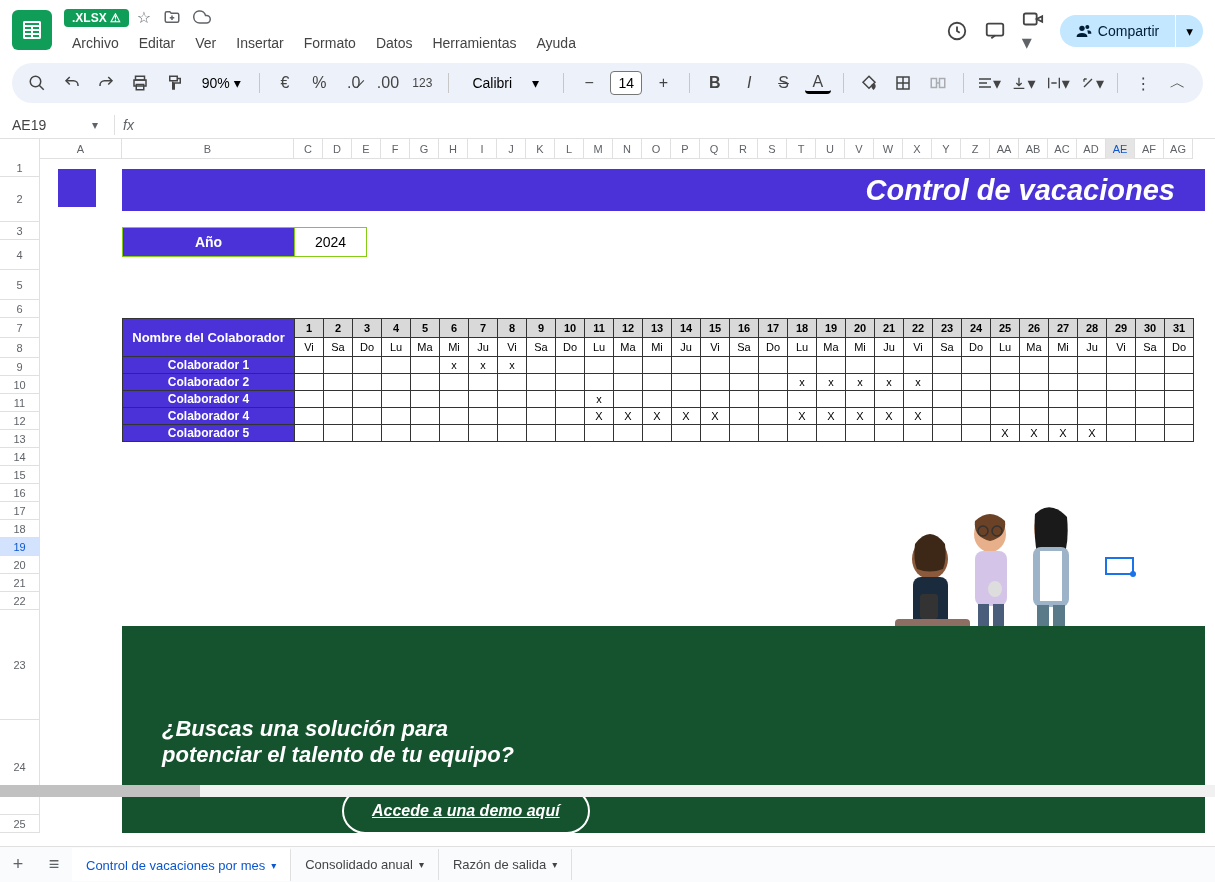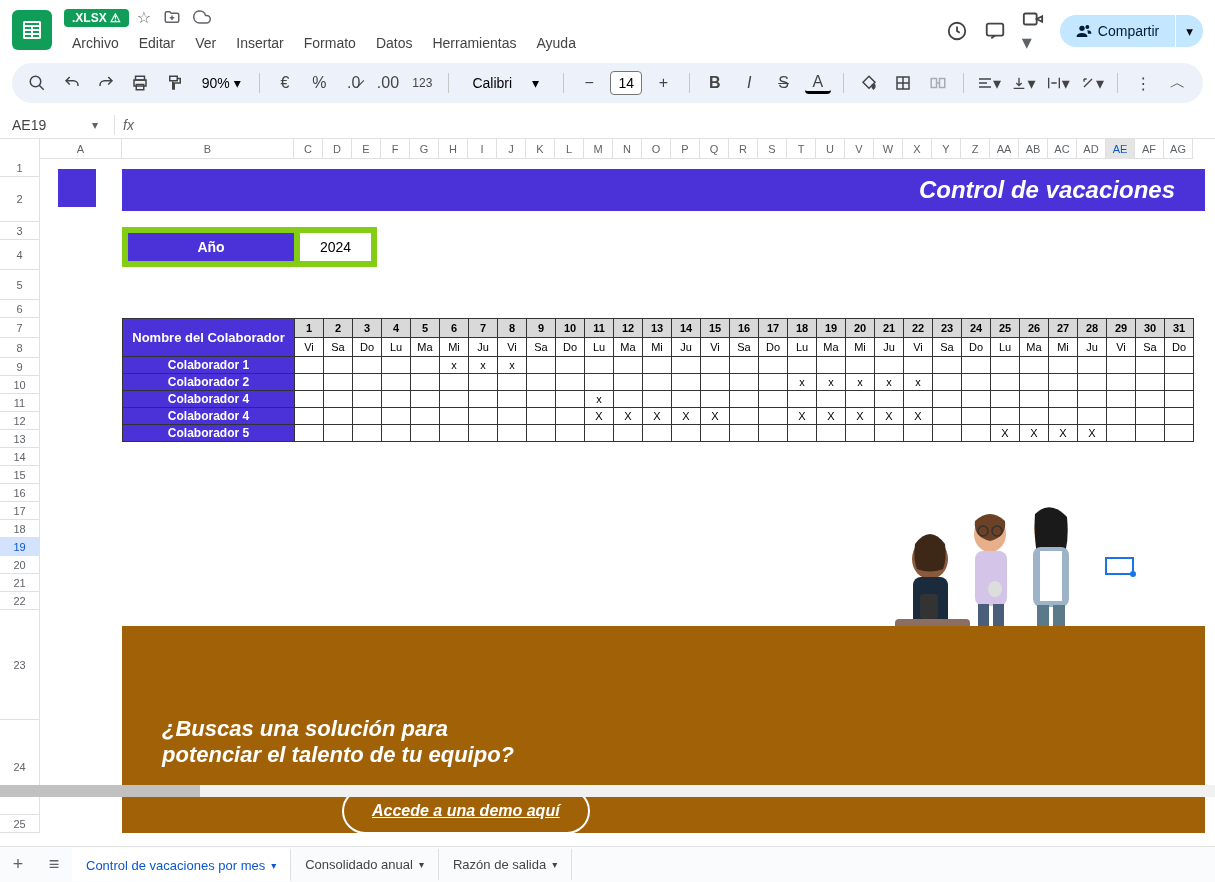--- a/index.html
+++ b/index.html
@@ -47,38 +47,38 @@
 .ch { height: 20px; border-right: 1px solid #e0e0e0; font-size: 11px; color: #5f6368; text-align: center; line-height: 20px; }
 .ch.sel { background: #e5e5e5; color: #0b57d0; }
 .row-headers { position: absolute; top: 20px; left: 0; width: 40px; }
 .rh { height: 18px; border-bottom: 1px solid #e0e0e0; border-right: 1px solid #e0e0e0; font-size: 11px; color: #5f6368; text-align: center; line-height: 18px; }
 .rh.sel { background: #d3e3fd; color: #0b57d0; }
 
 .cells { position: absolute; top: 20px; left: 40px; right:0; }
 
 
 .banner { position: absolute; left: 82px; top: 10px; right: 10px; height: 42px; background: #4a32d8; display: flex; align-items: center; justify-content: flex-end; padding-right: 30px; }
-.banner-title { color: white; font-size: 24px; font-weight: bold; font-style:italic;}
+.banner-title { color: white; font-size: 29px; font-weight: bold; font-style:italic;}
 .logo-h { position: absolute; left: 18px; top: 10px; width: 38px; height: 38px; background: #4a32d8; }
 .logo-h::before { content:''; position:absolute; width:12px; height:12px; background:#4a32d8; }
 
 .info-table { position: absolute; left: 82px; top: 68px; border-collapse: collapse; }
-.info-table td { border: 6px solid #84cc16; padding: 6px 20px; font-size: 14px; text-align: center; }
+.info-table td { border: 1px solid #84cc16; padding: 6px 20px; font-size: 14px; text-align: center; }
 .info-table .hdr { background: #4a32d8; color: white; font-weight: bold; width: 172px;}
 .info-table .val { background: white; width: 60px;}
 
 .vac-table { position: absolute; left: 82px; top: 159px; border-collapse: collapse; font-size: 12px; }
 .vac-table th, .vac-table td { border: 1px solid #333; text-align: center; padding: 0; }
 .vac-table .name-hdr { background: #4a32d8; color: white; font-weight: bold; width: 172px; height: 38px; font-size:13px;}
 .vac-table .day-num { background: #d9d9d9; width: 29px; height: 19px; font-weight: bold; font-size:11px;}
 .vac-table .day-name { background: white; width: 15px; height: 19px; font-size:11px;}
 .vac-table .collab { background: #4a32d8; color: white; font-weight: bold; height: 17px; font-size:12px;}
 .vac-table .cell { background: white; height: 17px; font-size:11px;}
 
-.promo { position: absolute; left: 82px; top: 467px; right: 10px; height: 232px; background: #a16207; display: flex; align-items: center; padding-left: 40px; }
+.promo { position: absolute; left: 82px; top: 467px; right: 10px; height: 232px; background: #14532d; display: flex; align-items: center; padding-left: 40px; }
 .promo-text { color: white; font-size: 22px; font-weight: bold; font-style:italic;}
 .promo-btn { position: absolute; left: 220px; bottom: 24px; border: 2px solid white; color: white; padding: 12px 28px; border-radius: 30px; font-size: 16px; font-weight: bold; text-decoration: underline; font-style:italic;}
 .people { position: absolute; right: 120px; top: 320px; width: 220px; height: 280px; }
 
 .selection { position: absolute; border: 2px solid #1a73e8; width: 29px; height: 18px; pointer-events: none;}
 .selection::after { content:''; position:absolute; right:-4px; bottom:-4px; width:6px; height:6px; background:#1a73e8; border-radius:50%;}
 
 
 .bottom { position: absolute; bottom: 0; left: 0; right: 0; height: 36px; border-top: 1px solid #e0e0e0; display: flex; align-items: center; background: #f9fbfd; }
 .bottom-btn { width: 36px; height: 36px; display: flex; align-items: center; justify-content: center; color: #5f6368; cursor: pointer; font-size:18px;}

